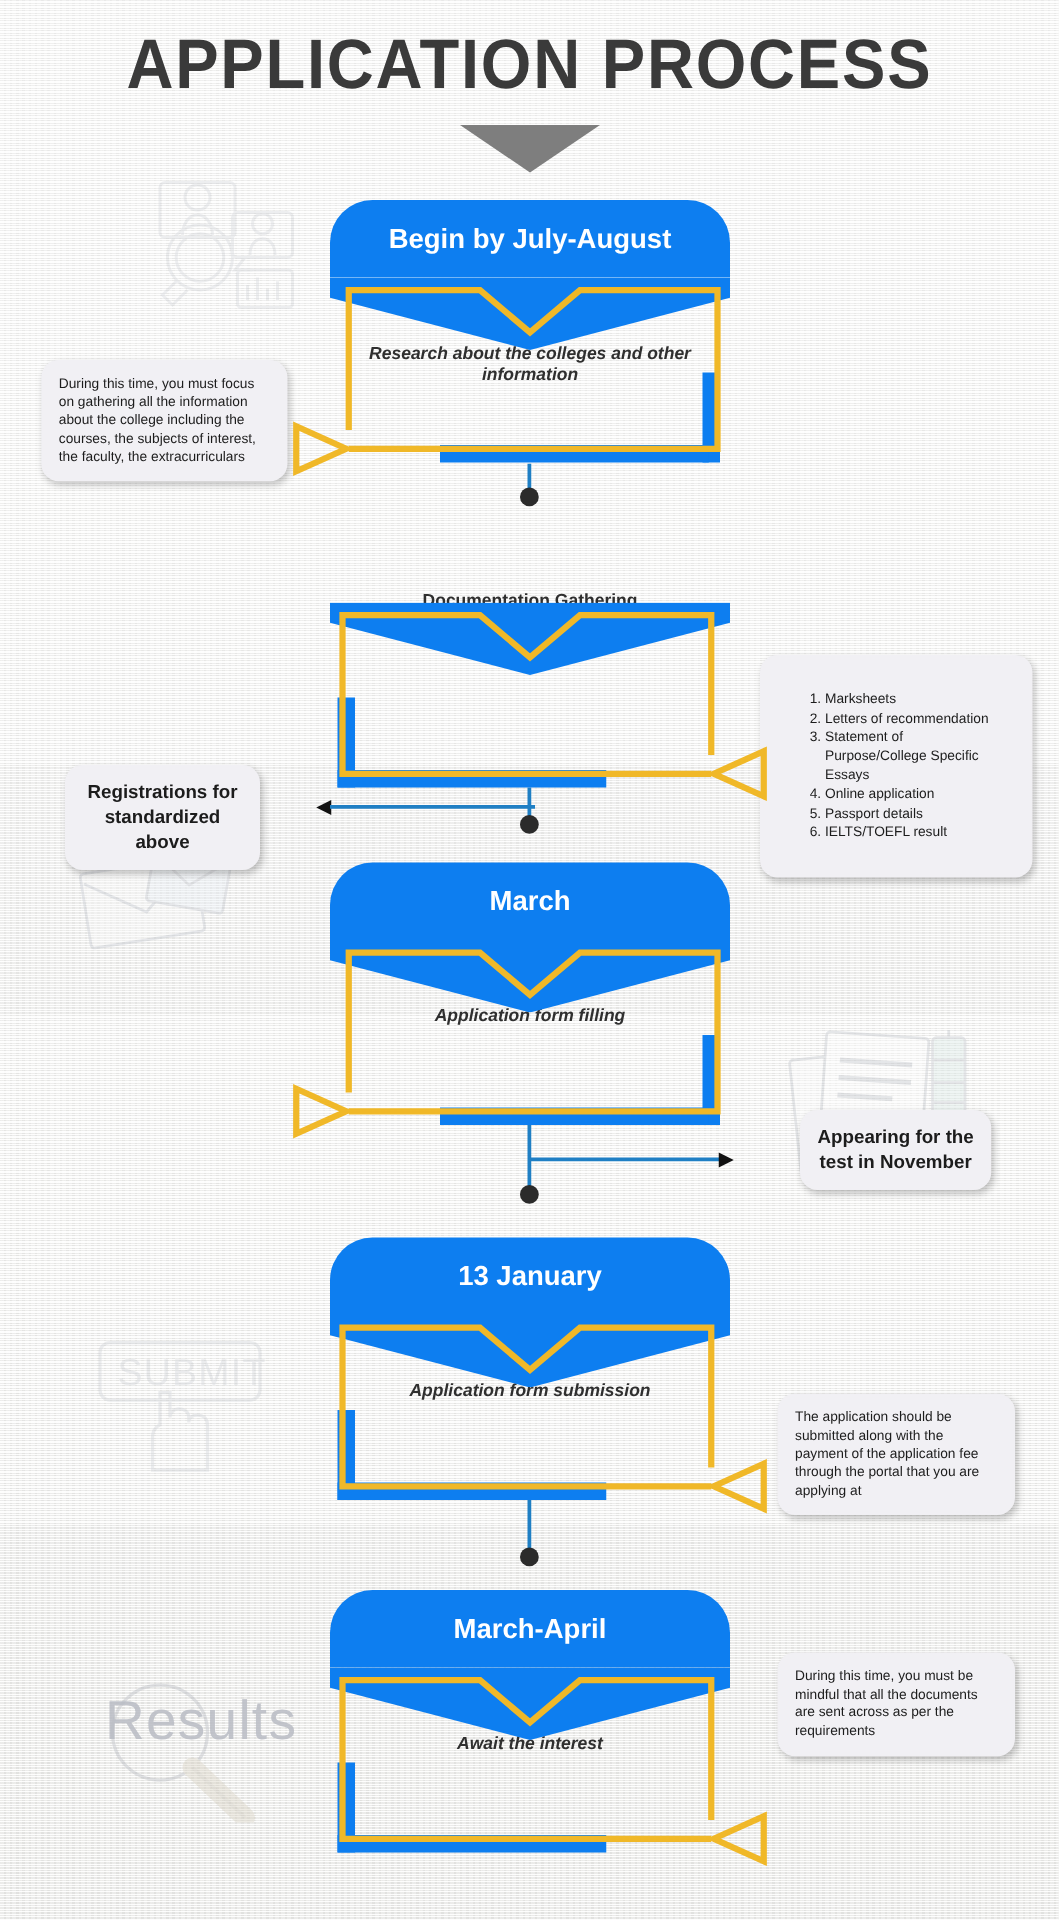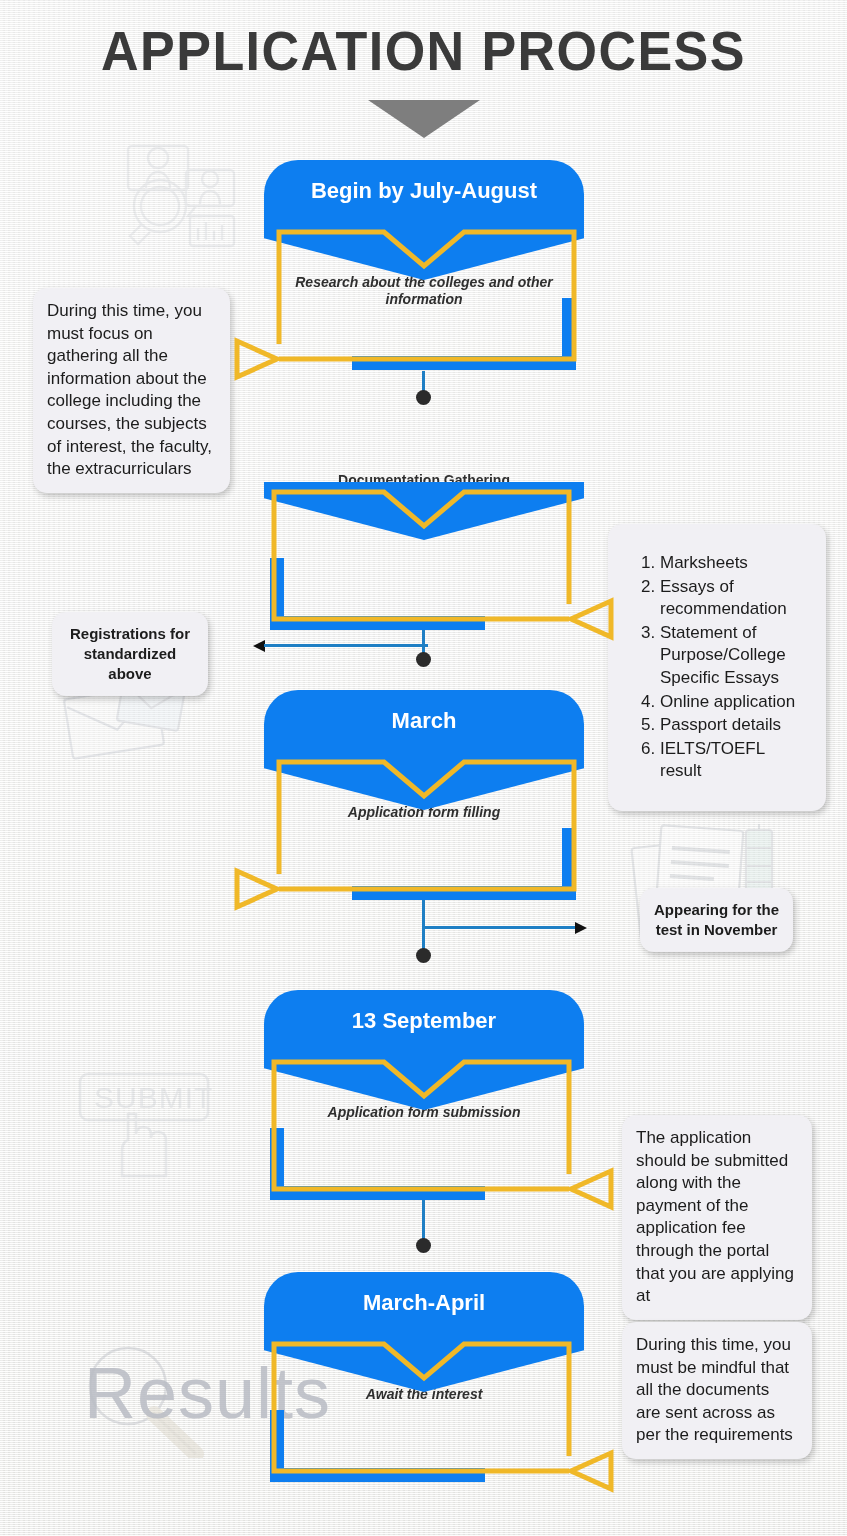--- a/index.html
+++ b/index.html
@@ -49,21 +49,21 @@
     border-top: 38px solid #7e7e7e;
   }
 
   
   .wm { position: absolute; opacity: 0.30; pointer-events: none; }
   .wm svg { display: block; }
   .wm-results-text {
     position: absolute;
     left: 84px;
     top: 1352px;
-    font-size: 72px;
+    font-size: 44px;
     color: #b9bcc4;
     letter-spacing: 1px;
     font-family: "Liberation Sans", sans-serif;
     opacity: 0.85;
   }
 
   
   .step { position: absolute; left: 264px; width: 320px; }
   .env { position: relative; width: 320px; }
 
@@ -184,21 +184,21 @@
   }
 
   
   .callout {
     position: absolute;
     background: #f1f0f4;
     border-radius: 14px;
     box-shadow: 2px 3px 6px rgba(0,0,0,0.22);
     padding: 12px 14px;
     color: #1c1c1c;
-    font-size: 17px;
+    font-size: 11px;
     line-height: 1.33;
     box-sizing: border-box;
   }
   .callout.bold { font-weight: bold; text-align: center; font-size: 15px; }
   .callout ol {
     margin: 16px;
     padding-left: 22px;
     line-height: 1.33;
   }
   .callout ol li { margin-bottom: 1px; }
@@ -299,21 +299,21 @@
       <svg class="env-gold" viewBox="0 0 400 190">
         <polyline points="345,155 90,155 50,155 50,28 160,28 200,62 240,28 345,28 345,140" fill="none" stroke="#f0b828" stroke-width="5" stroke-linejoin="miter"></polyline>
         <polygon points="347,155 387,137 387,173" fill="none" stroke="#f0b828" stroke-width="5"></polygon>
       </svg>
     </div>
   </div>
 
   <div class="callout" style="left:608px; top:524px; width:218px;">
     <ol>
       <li>Marksheets</li>
-      <li>Essays of recommendation</li>
+      <li>Letters of recommendation</li>
       <li>Statement of Purpose/College Specific Essays</li>
       <li>Online application</li>
       <li>Passport details</li>
       <li>IELTS/TOEFL result</li>
     </ol>
   </div>
 
   <div class="side-arrow left" style="left:253px; top:640px; width:175px;">
     <span class="head"></span>
     <span class="bar" style="left:11px; right:0;"></span>
@@ -346,21 +346,21 @@
   <div class="conn-dot" style="left:416px; top:948px;"></div>
   <div class="side-arrow right" style="left:424px; top:922px; width:163px;">
     <span class="bar" style="left:0; right:11px;"></span>
     <span class="head"></span>
   </div>
   <div class="callout bold" style="left:640px; top:888px; width:153px;">Appearing for the test in November</div>
 
   <div class="step" style="top:990px;">
     <div class="env">
       <div class="env-head">
-        <div class="env-head-label">13 September</div>
+        <div class="env-head-label">13 January</div>
       </div>
       <div class="env-flap"></div>
       <div class="env-bluebar bluebar-left"></div>
       <div class="env-bluebar bluebar-bottom-l"></div>
       <div class="env-body">
         <div class="env-body-label">Application form submission</div>
       </div>
       <svg class="env-gold" viewBox="0 0 400 190">
         <polyline points="345,155 90,155 50,155 50,28 160,28 200,62 240,28 345,28 345,140" fill="none" stroke="#f0b828" stroke-width="5" stroke-linejoin="miter"></polyline>
         <polygon points="347,155 387,137 387,173" fill="none" stroke="#f0b828" stroke-width="5"></polygon>

